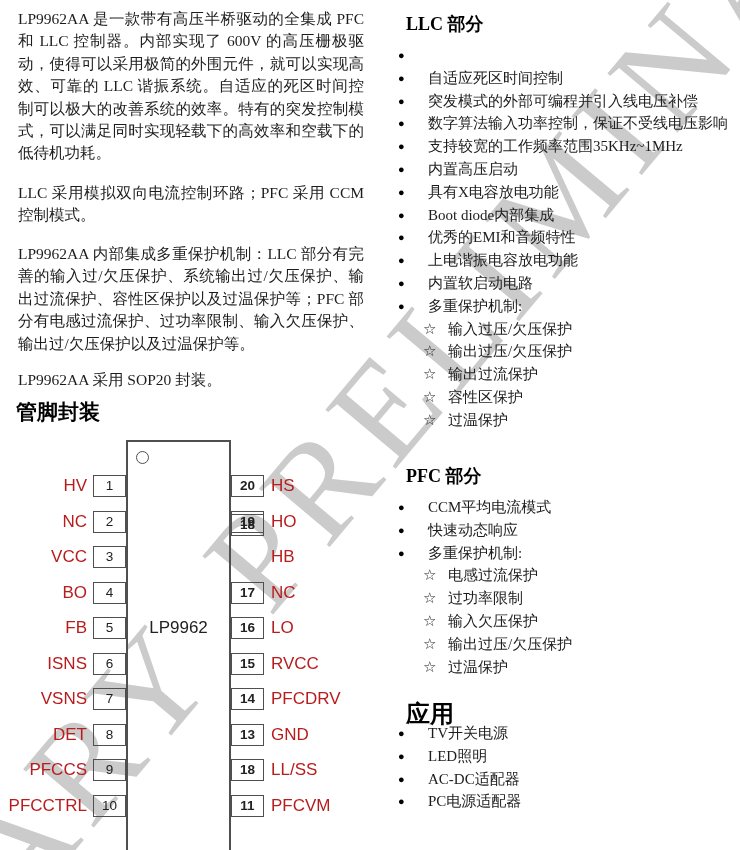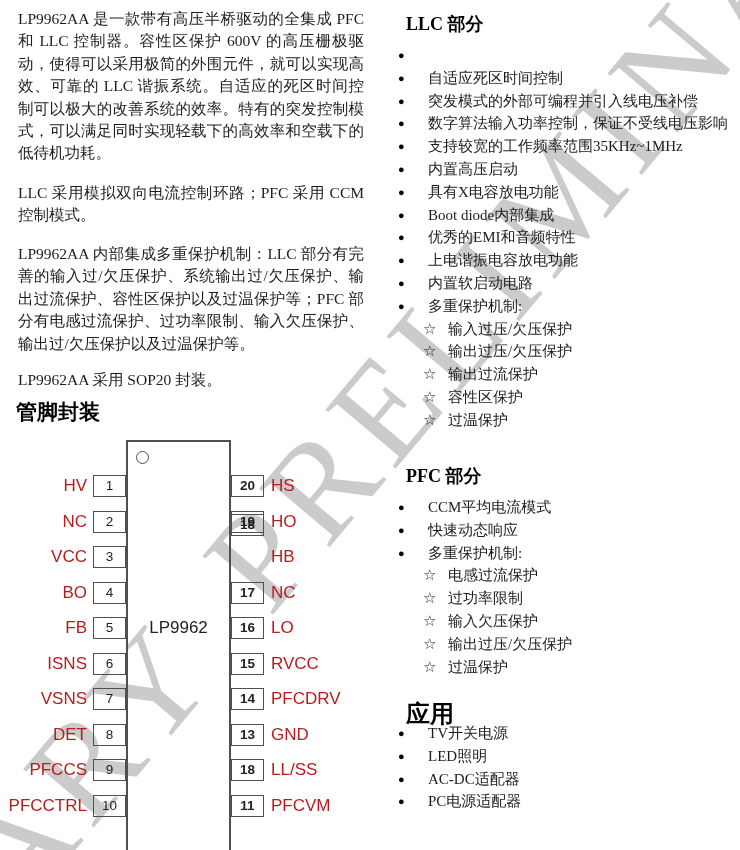--- a/index.html
+++ b/index.html
@@ -47,21 +47,21 @@
 </head>
 <body>
 
 <div class="page">
 
   <div class="wm wm-a">PRELIMINARY</div>
   <div class="wm wm-b">PRELIMINARY</div>
 
   <div class="layer">
 
-    <div class="para" style="top:8px">LP9962AA 是一款带有高压半桥驱动的全集成 PFC 和 LLC 控制器。容性区保护 600V 的高压栅极驱动，使得可以采用极简的外围元件，就可以实现高效、可靠的 LLC 谐振系统。自适应的死区时间控制可以极大的改善系统的效率。特有的突发控制模式，可以满足同时实现轻载下的高效率和空载下的低待机功耗。</div>
+    <div class="para" style="top:8px">LP9962AA 是一款带有高压半桥驱动的全集成 PFC 和 LLC 控制器。内部实现了 600V 的高压栅极驱动，使得可以采用极简的外围元件，就可以实现高效、可靠的 LLC 谐振系统。自适应的死区时间控制可以极大的改善系统的效率。特有的突发控制模式，可以满足同时实现轻载下的高效率和空载下的低待机功耗。</div>
     <div class="para" style="top:182px">LLC 采用模拟双向电流控制环路；PFC 采用 CCM 控制模式。</div>
     <div class="para" style="top:243px">LP9962AA 内部集成多重保护机制：LLC 部分有完善的输入过/欠压保护、系统输出过/欠压保护、输出过流保护、容性区保护以及过温保护等；PFC 部分有电感过流保护、过功率限制、输入欠压保护、输出过/欠压保护以及过温保护等。</div>
     <div class="para" style="top:369px">LP9962AA 采用 SOP20 封装。</div>
 
     <h2 class="pkg-title">管脚封装</h2>
 
     <div>
       <div class="chip">
         <span class="dot1"></span>
         <span class="chiplabel">LP9962</span>

